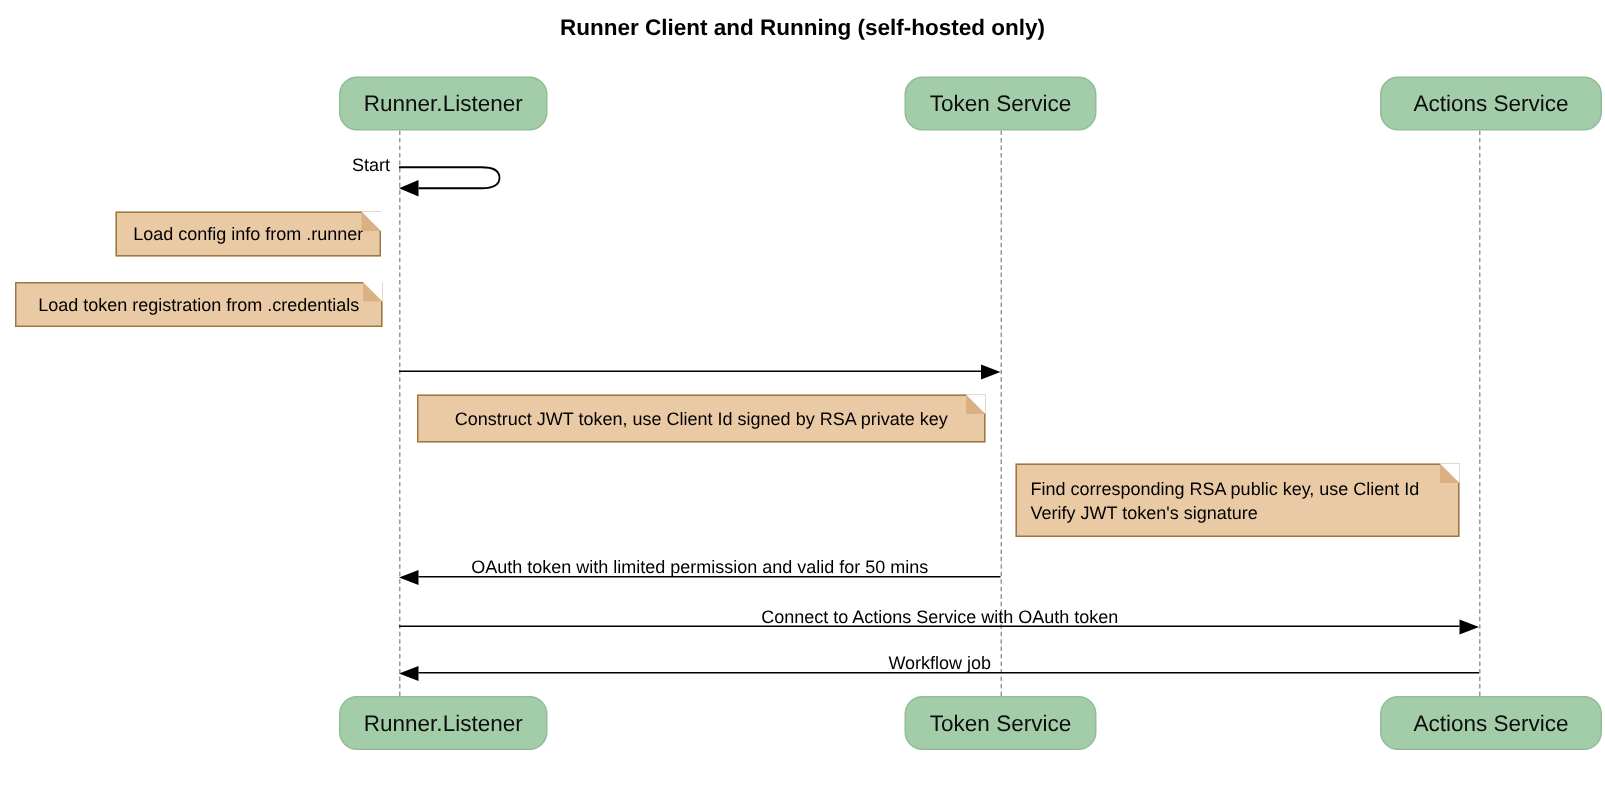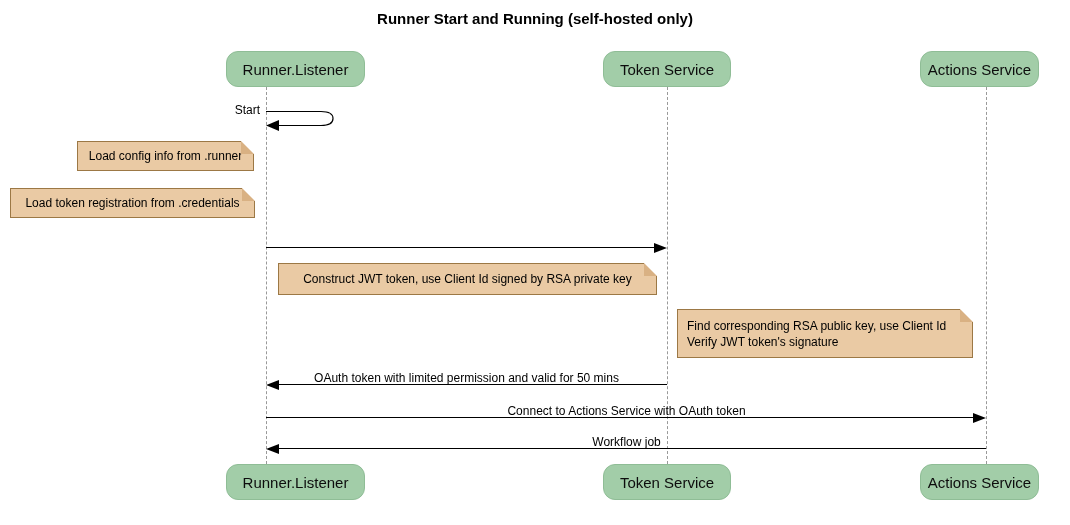--- a/index.html
+++ b/index.html
@@ -35,21 +35,21 @@
     display: flex;
     align-items: center;
     justify-content: center;
     font-size: 15px;
     color: #0d0d0d;
     box-sizing: border-box;
     white-space: nowrap;
   }
   .p-runner  { left: 197px; width: 139px; margin-left: 29px; }
   .p-token   { left: 603px; width: 128px; }
-  .p-actions { left: 920px; width: 119px; }
+  .p-actions { left: 920px; width: 148px; }
   .row-top   { top: 51px; }
   .row-bot   { top: 464px; }
   .note {
     position: absolute;
     background: #EACAA4;
     border: 1px solid #9C7845;
     font-size: 12px;
     color: #000000;
     box-sizing: border-box;
     display: flex;
@@ -106,21 +106,21 @@
   .self-loop {
     position: absolute;
     left: 266px; top: 105px;
   }
 </style>
 </head>
 <body>
 
 <div id="canvas">
 
-  <div class="title">Runner Start and Running (self-hosted only)</div>
+  <div class="title">Runner Client and Running (self-hosted only)</div>
 
   <div class="lifeline" style="left: 266px;"></div>
   <div class="lifeline" style="left: 667px;"></div>
   <div class="lifeline" style="left: 986px;"></div>
 
   <div class="start-label">Start</div>
   <svg class="self-loop" width="74" height="28">
     <path d="M0 6.5 H55 Q67 6.5 67 13.5 Q67 20.5 55 20.5 H13" fill="none" stroke="#000000" stroke-width="1.2"></path>
     <polygon points="0,20.5 13,15 13,26" fill="#000000"></polygon>
   </svg>

